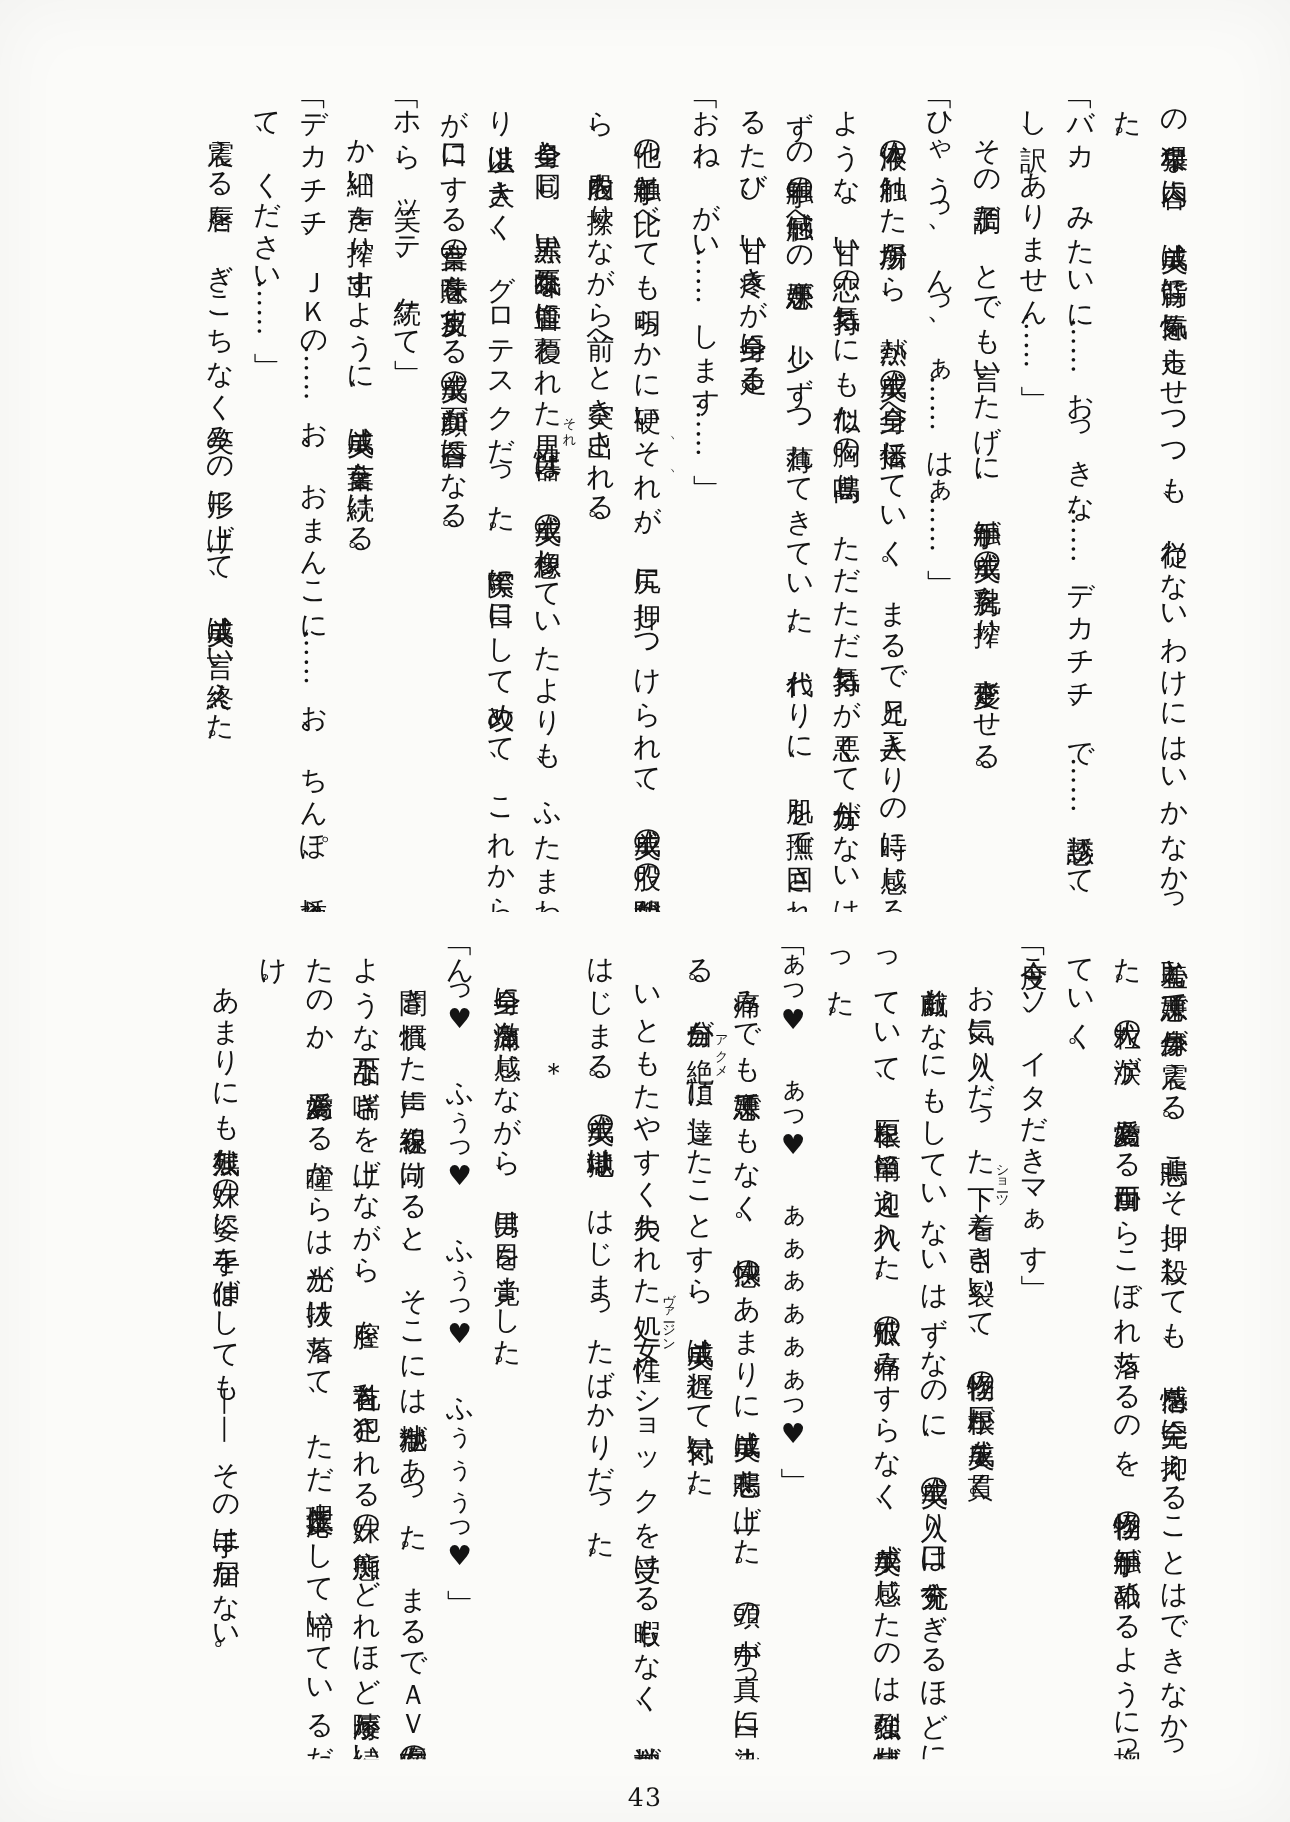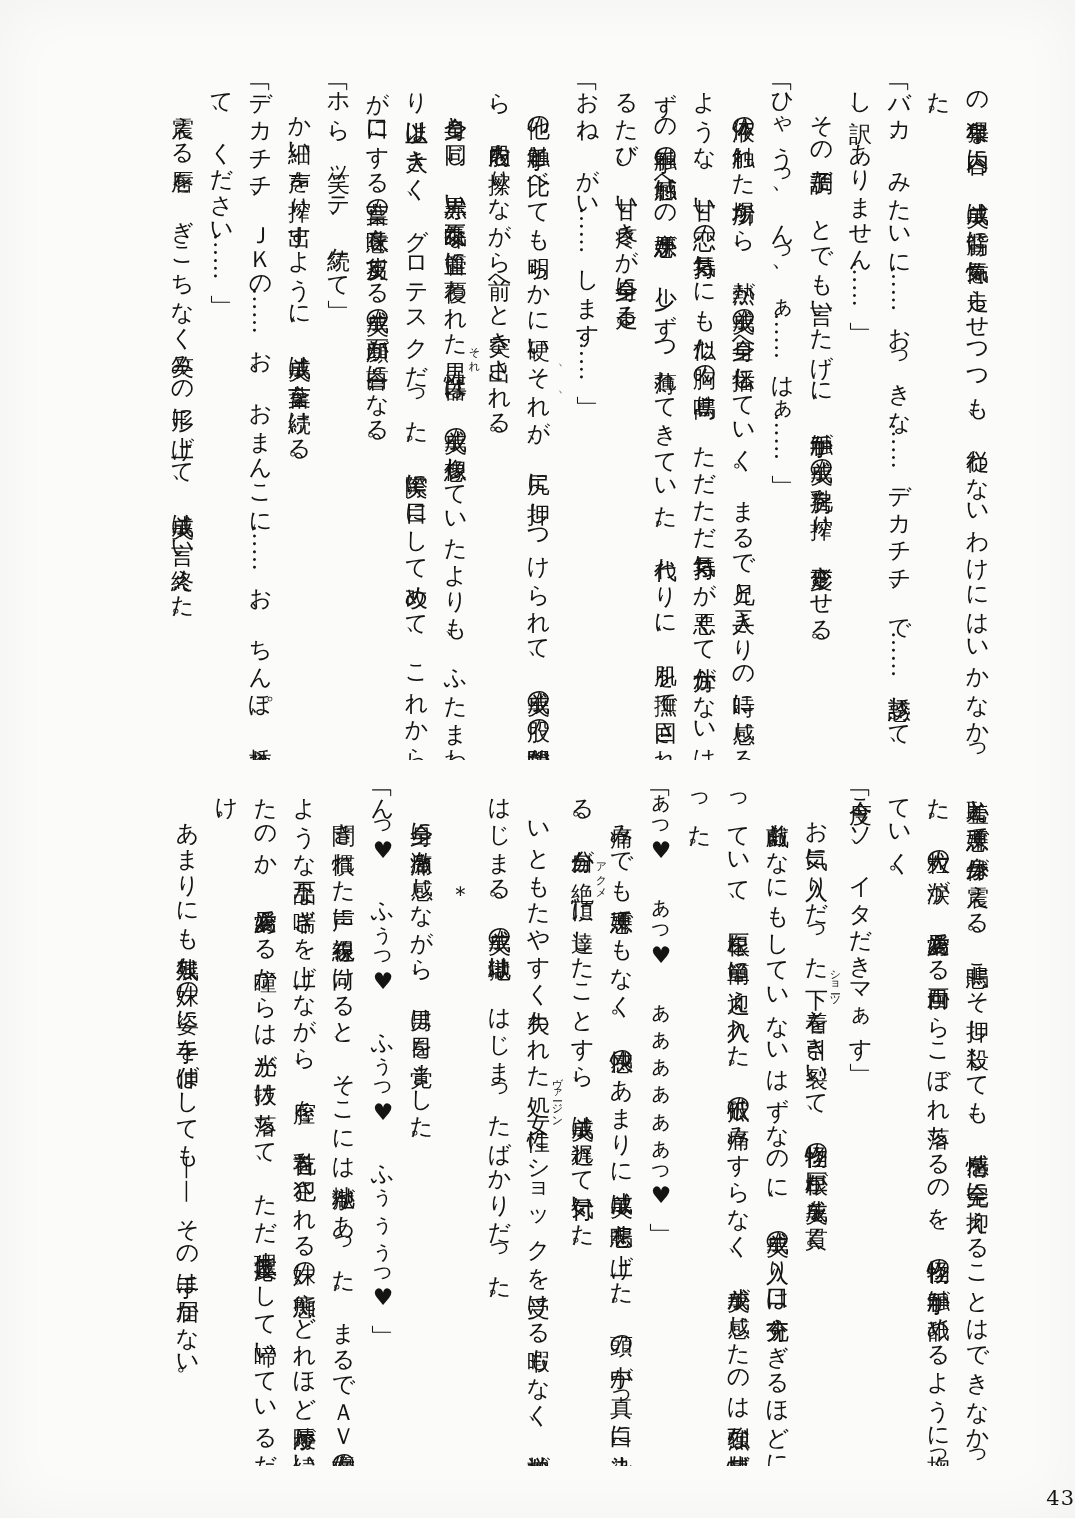--- a/index.html
+++ b/index.html
@@ -44,21 +44,21 @@
     text-emphasis: filled sesame #141414;
   }
   .separator {
     text-indent: 88px;
   }
   .page-number {
     position: absolute;
     bottom: 8px;
     left: 0;
     width: 100%;
-    text-align: right;
+    text-align: center;
     font-size: 21px;
     letter-spacing: 1px;
   }
 </style>
 </head>
 <body>
 
 <section class="tblock top">
   <p>の卑猥な内容に、成美は背筋に怖気を走らせつつも、従わないわけにはいかなかった。</p>
   <p>「バカ、みたいに……おっきな……デカチチ、で……誘惑して、申し訳、ありません……」</p>

